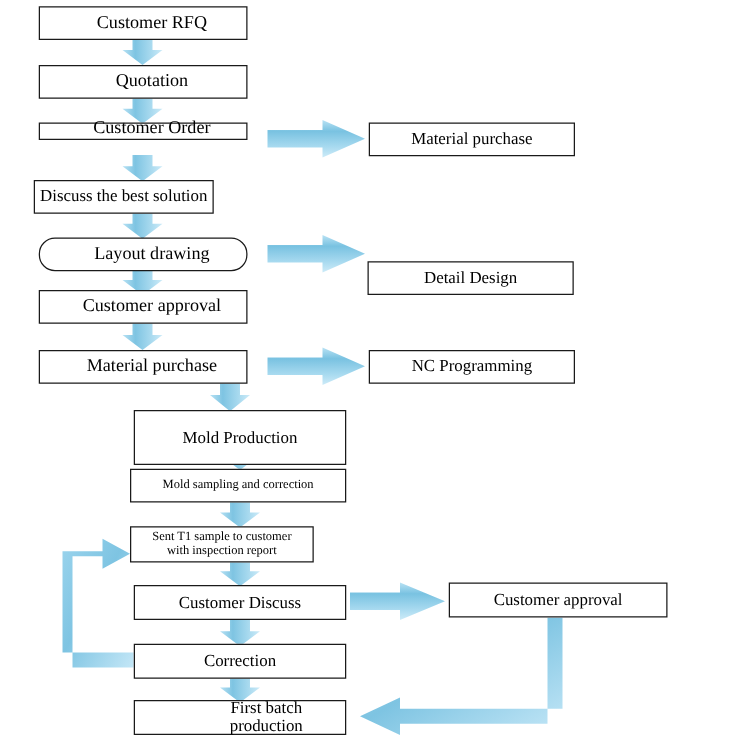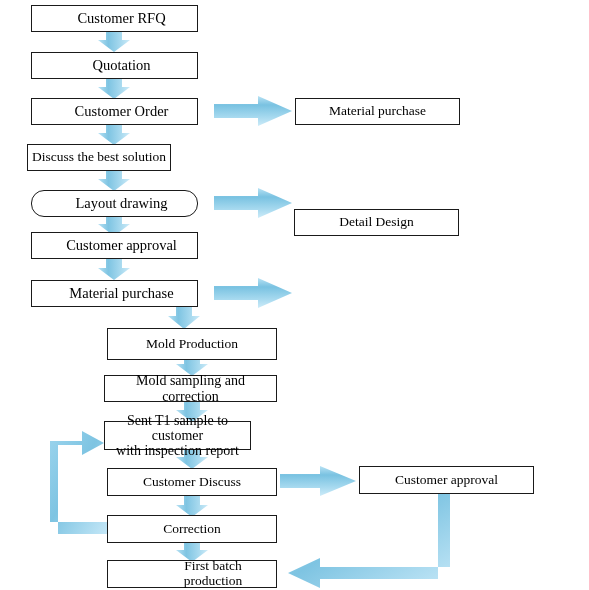--- a/index.html
+++ b/index.html
@@ -32,21 +32,21 @@
     color: #000000;
     z-index: 3;
   }
   .node-label {
     display: block;
     white-space: pre-line;
     padding: 0 4px;
   }
   .n-lg  { font-size: 14.5px; padding-left: 14px; }
   .n-md  { font-size: 13.5px; }
-  .n-xs  { font-size: 14px; }
+  .n-xs  { font-size: 10px; }
   .conn-svg {
     position: absolute;
     left: 0;
     top: 0;
     width: 589px;
     height: 590px;
     z-index: 1;
     pointer-events: none;
   }
 </style>
@@ -136,41 +136,41 @@
   </svg>
 
   <div class="node n-lg" style="left:31px; top:5px; width:167px; height:27px;">
     <span class="node-label">Customer RFQ</span>
   </div>
 
   <div class="node n-lg" style="left:31px; top:52px; width:167px; height:27px;">
     <span class="node-label">Quotation</span>
   </div>
 
-  <div class="node n-lg" style="left:31px; top:98px; width:167px; height:27px;">
+  <div class="node n-lg" style="left:31px; top:98px; width:167px; height:14px;align-items:flex-end;">
     <span class="node-label">Customer Order</span>
   </div>
 
   <div class="node n-md" style="left:27px; top:144px; width:144px; height:27px;">
     <span class="node-label">Discuss the best solution</span>
   </div>
 
   <div class="node n-lg" style="left:31px; top:190px; width:167px; height:27px;border-radius:13px;">
     <span class="node-label">Layout drawing</span>
   </div>
 
   <div class="node n-lg" style="left:31px; top:232px; width:167px; height:27px;">
     <span class="node-label">Customer approval</span>
   </div>
 
   <div class="node n-lg" style="left:31px; top:280px; width:167px; height:27px;">
     <span class="node-label">Material purchase</span>
   </div>
 
-  <div class="node n-md" style="left:107px; top:328px; width:170px; height:32px;">
+  <div class="node n-md" style="left:107px; top:328px; width:170px; height:44px;">
     <span class="node-label">Mold Production</span>
   </div>
 
   <div class="node n-xs" style="left:104px; top:375px; width:173px; height:27px;">
     <span class="node-label">Mold sampling and correction</span>
   </div>
 
   <div class="node n-xs" style="left:104px; top:421px; width:147px; height:29px;">
     <span class="node-label">Sent T1 sample to customer
 with inspection report</span>
@@ -189,18 +189,21 @@
   </div>
 
   <div class="node n-md" style="left:295px; top:98px; width:165px; height:27px;">
     <span class="node-label">Material purchase</span>
   </div>
 
   <div class="node n-md" style="left:294px; top:189px; width:165px; height:27px;margin-top:20px;">
     <span class="node-label">Detail Design</span>
   </div>
 
+  <div class="node n-md" style="left:295px; top:280px; width:165px; height:27px;">
+    <span class="node-label">NC Programming</span>
+  </div>
 
   <div class="node n-md" style="left:359px; top:466px; width:175px; height:28px;">
     <span class="node-label">Customer approval</span>
   </div>
 
 </div>
 
 </body></html>

